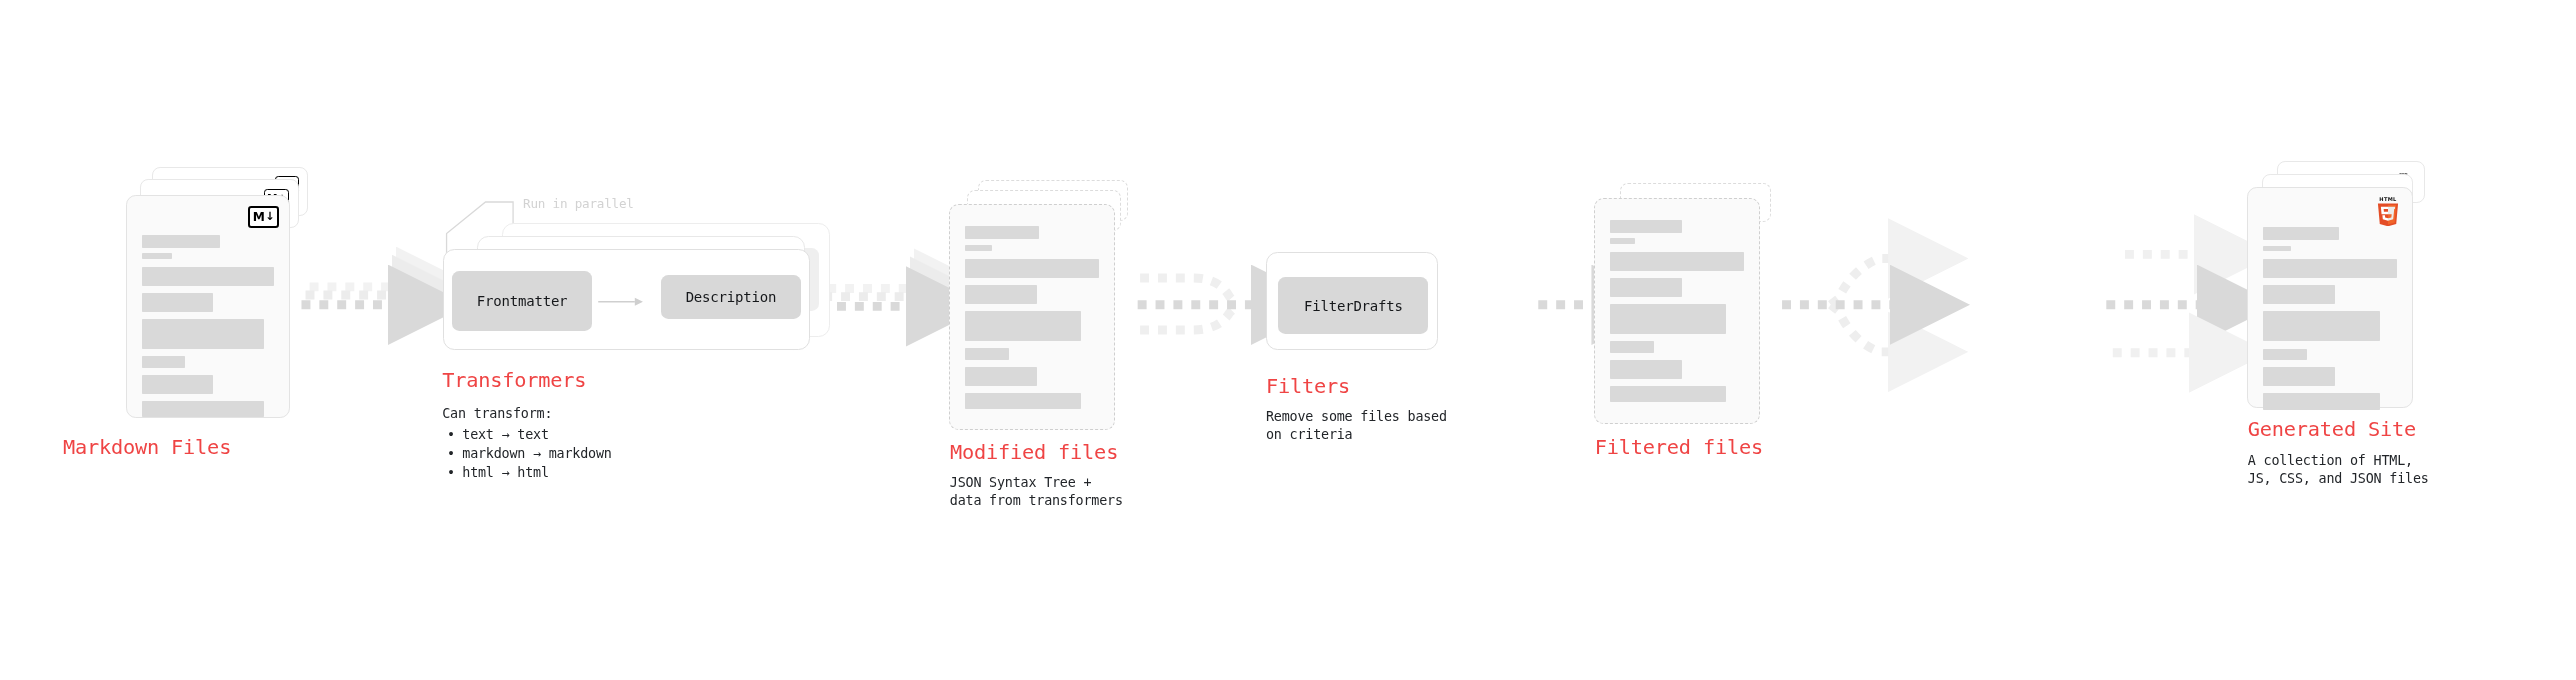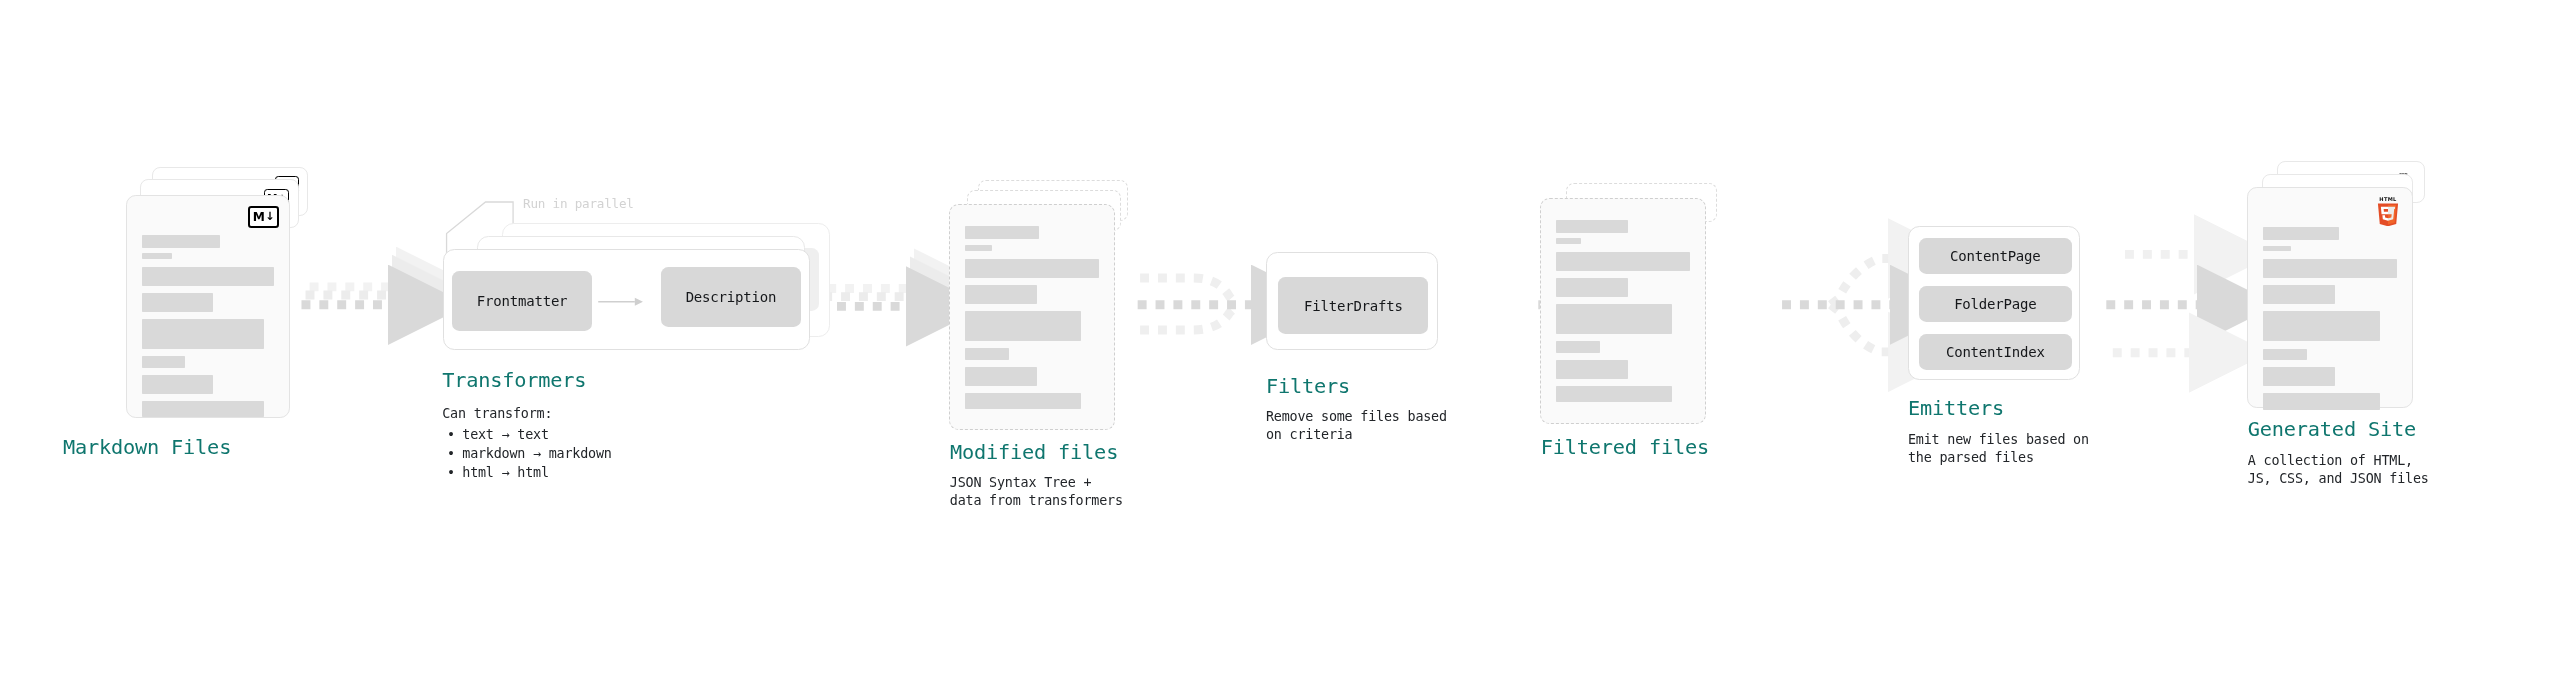--- a/index.html
+++ b/index.html
@@ -11,21 +11,21 @@
   }
   #stage{position:relative;width:2576px;height:681px;}
 
   
   .abs{position:absolute;}
 
   
   .stage-title{
     font-family:"DejaVu Sans Mono","Liberation Mono",monospace;
     font-size:20.3px;font-weight:400;letter-spacing:-0.2px;
-    color:#0f766e;white-space:nowrap;line-height:1;
+    color:#ef4444;white-space:nowrap;line-height:1;
   }
   .stage-sub{
     font-family:"DejaVu Sans Mono","Liberation Mono",monospace;
     font-size:13.4px;font-weight:400;color:#222529;
     line-height:1.32;white-space:pre-line;letter-spacing:-0.2px;
   }
 
   
   .doc{
     position:absolute;
@@ -202,21 +202,21 @@
         <path d="M34,2 L43,7 L34,12 Z" fill="#e6e6e6"></path>
       </svg>
     </div>
 
     <div class="panel" style="left:0px;top:60px;width:367px;height:101px;border-color:#e0e0e0;">
       <div class="chip" style="left:8.1px;top:21px;width:140px;height:60px;">Frontmatter</div>
       <svg class="abs" width="46" height="11.4" viewBox="0 0 56 14" style="left:154px;top:46px;">
         <line x1="0" y1="7" x2="45" y2="7" stroke="#cfcfcf" stroke-width="2"></line>
         <path d="M45,2 L55,7 L45,12 Z" fill="#cfcfcf"></path>
       </svg>
-      <div class="chip" style="right:8.1px;top:17px;width:140px;height:60px;">Description</div>
+      <div class="chip" style="right:8.1px;top:25px;width:140px;height:44px;">Description</div>
     </div>
 
     <div class="stage-title abs" style="left:-0.8px;top:181px;">Transformers</div>
     <div class="stage-sub abs" style="left:-0.8px;top:216px;text-align:center;">Can transform:</div>
     <ul class="bullets abs" style="left:-0.8px;top:236px;">
       <li>text → text</li>
       <li>markdown → markdown</li>
       <li>html → html</li>
     </ul>
   </div>
@@ -246,50 +246,40 @@
 
   <div class="abs" style="left:1266px;top:252px;width:236px;height:211px;">
     <div class="panel" style="left:0px;top:0px;width:172px;height:98px;">
       <div class="chip" style="left:11.4px;top:24.4px;width:150px;height:57px;">FilterDrafts</div>
     </div>
     <div class="stage-title abs" style="left:0px;top:124px;">Filters</div>
     <div class="stage-sub abs" style="left:0px;top:156px;">Remove some files based
 on criteria</div>
   </div>
 
-  <div class="abs" style="left:1540px;top:183px;width:187px;height:309px;">
+  <div class="abs" style="left:1594px;top:183px;width:187px;height:309px;">
 
     <div class="doc ghost-dashed" style="left:26px;top:0px;width:151px;height:39px;border-radius:8.1px;"></div>
 
     <div class="doc dashed" style="left:0px;top:14.6px;width:166px;height:226px;">
       <div class="bars" style="top:21px;">
         <div class="bar" style="width:54%;height:13px;"></div>
         <div class="bar" style="width:19%;height:5.7px;margin-bottom:8.1px;"></div>
         <div class="bar" style="width:100%;height:18.7px;margin-bottom:7.3px;"></div>
         <div class="bar" style="width:54%;height:18.7px;margin-bottom:7.3px;"></div>
         <div class="bar" style="width:86%;height:30px;margin-bottom:7.3px;"></div>
         <div class="bar" style="width:33%;height:11.4px;margin-bottom:7.3px;"></div>
         <div class="bar" style="width:54%;height:18.7px;margin-bottom:7.3px;"></div>
         <div class="bar" style="width:86%;height:16.3px;margin-bottom:0;"></div>
       </div>
     </div>
 
     <div class="stage-title abs" style="left:0.8px;top:254px;">Filtered files</div>
   </div>
 
-  <div class="abs" style="left:1908px;top:226px;width:244px;height:244px;">
-    <div class="panel" style="left:0px;top:0px;width:172px;height:154px;">
-      <div class="chip" style="left:9.8px;top:11.4px;width:153px;height:36px;">ContentPage</div>
-      <div class="chip" style="left:9.8px;top:59px;width:153px;height:36px;">FolderPage</div>
-      <div class="chip" style="left:9.8px;top:107px;width:153px;height:36px;">ContentIndex</div>
-    </div>
-    <div class="stage-title abs" style="left:0px;top:172px;">Emitters</div>
-    <div class="stage-sub abs" style="left:0px;top:205px;">Emit new files based on
-the parsed files</div>
-  </div>
 
   <div class="abs" style="left:2247px;top:161px;width:244px;height:325px;">
 
     <div class="doc ghost" style="left:30px;top:0px;width:148px;height:42px;border-radius:8.1px;">
       <div class="css3-label" style="right:16.3px;top:9.8px;">CSS</div>
       <div class="css3" style="right:14px;top:17px;"></div>
     </div>
 
     <div class="doc ghost" style="left:15.4px;top:13px;width:151px;height:42px;border-radius:8.1px;">
       <div class="jsbadge" style="right:12.2px;top:14.6px;"></div>

